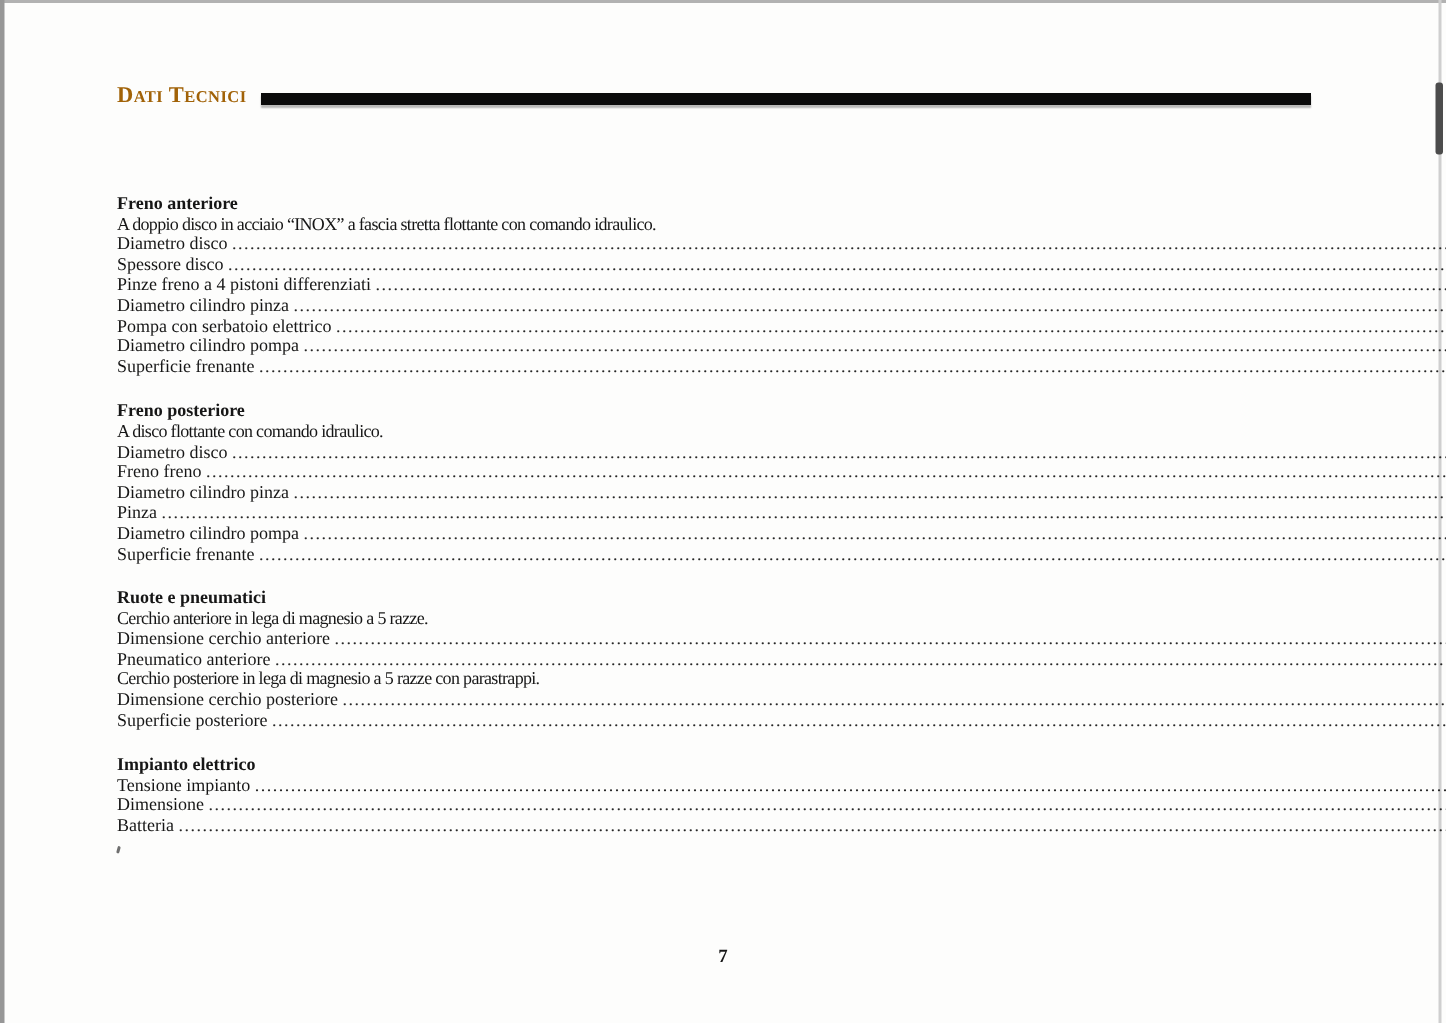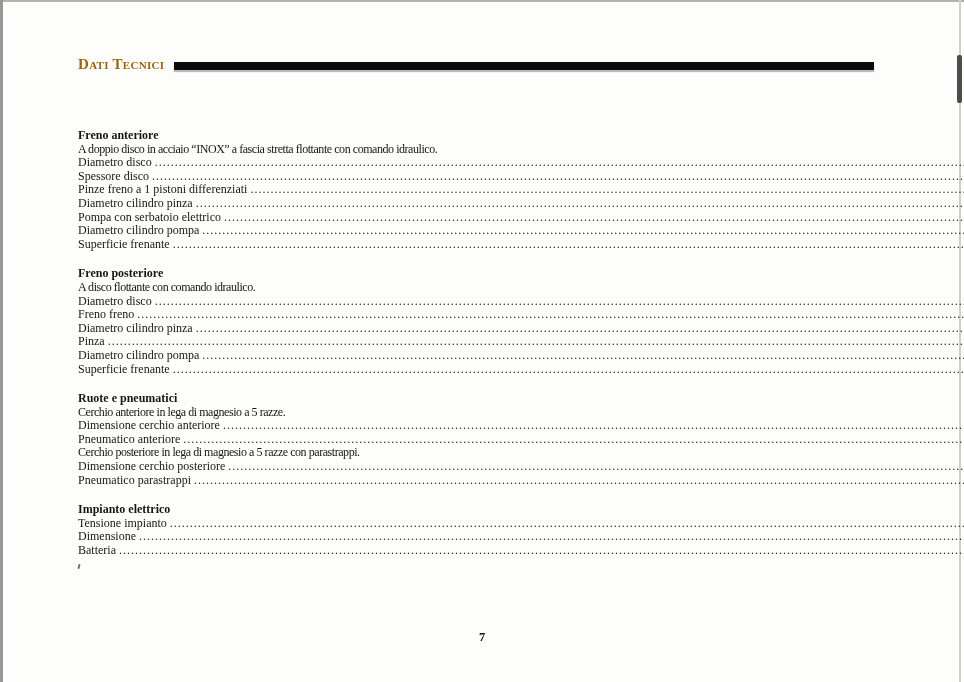--- a/index.html
+++ b/index.html
@@ -95,21 +95,21 @@
           <div class="intro">A doppio disco in acciaio “INOX” a fascia stretta flottante con comando idraulico.</div>
           <div class="row">
             <span class="lbl">Diametro disco</span>
             <span class="leader"></span>
           </div>
           <div class="row">
             <span class="lbl">Spessore disco</span>
             <span class="leader"></span>
           </div>
           <div class="row">
-            <span class="lbl">Pinze freno a 1 pistoni differenziati</span>
+            <span class="lbl">Pinze freno a 4 pistoni differenziati</span>
             <span class="leader"></span>
           </div>
           <div class="row">
             <span class="lbl">Diametro cilindro pinza</span>
             <span class="leader"></span>
           </div>
           <div class="row">
             <span class="lbl">Pompa con serbatoio elettrico</span>
             <span class="leader"></span>
           </div>
@@ -160,21 +160,21 @@
           <div class="row">
             <span class="lbl">Pneumatico anteriore</span>
             <span class="leader"></span>
           </div>
           <div class="intro">Cerchio posteriore in lega di magnesio a 5 razze con parastrappi.</div>
           <div class="row">
             <span class="lbl">Dimensione cerchio posteriore</span>
             <span class="leader"></span>
           </div>
           <div class="row">
-            <span class="lbl">Pneumatico parastrappi</span>
+            <span class="lbl">Superficie posteriore</span>
             <span class="leader"></span>
           </div>
         </div>
         <div class="section">
           <div class="sec-title">Impianto elettrico</div>
           <div class="row">
             <span class="lbl">Tensione impianto</span>
             <span class="leader"></span>
           </div>
           <div class="row">

